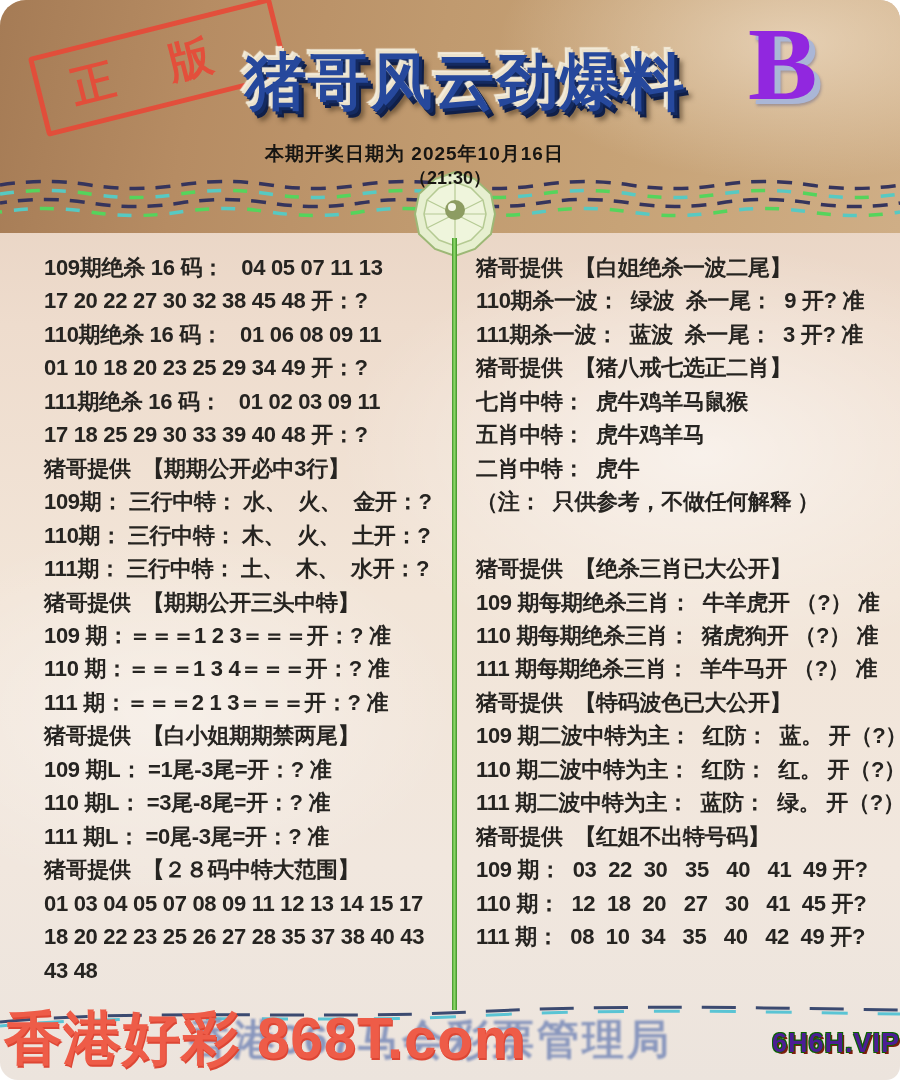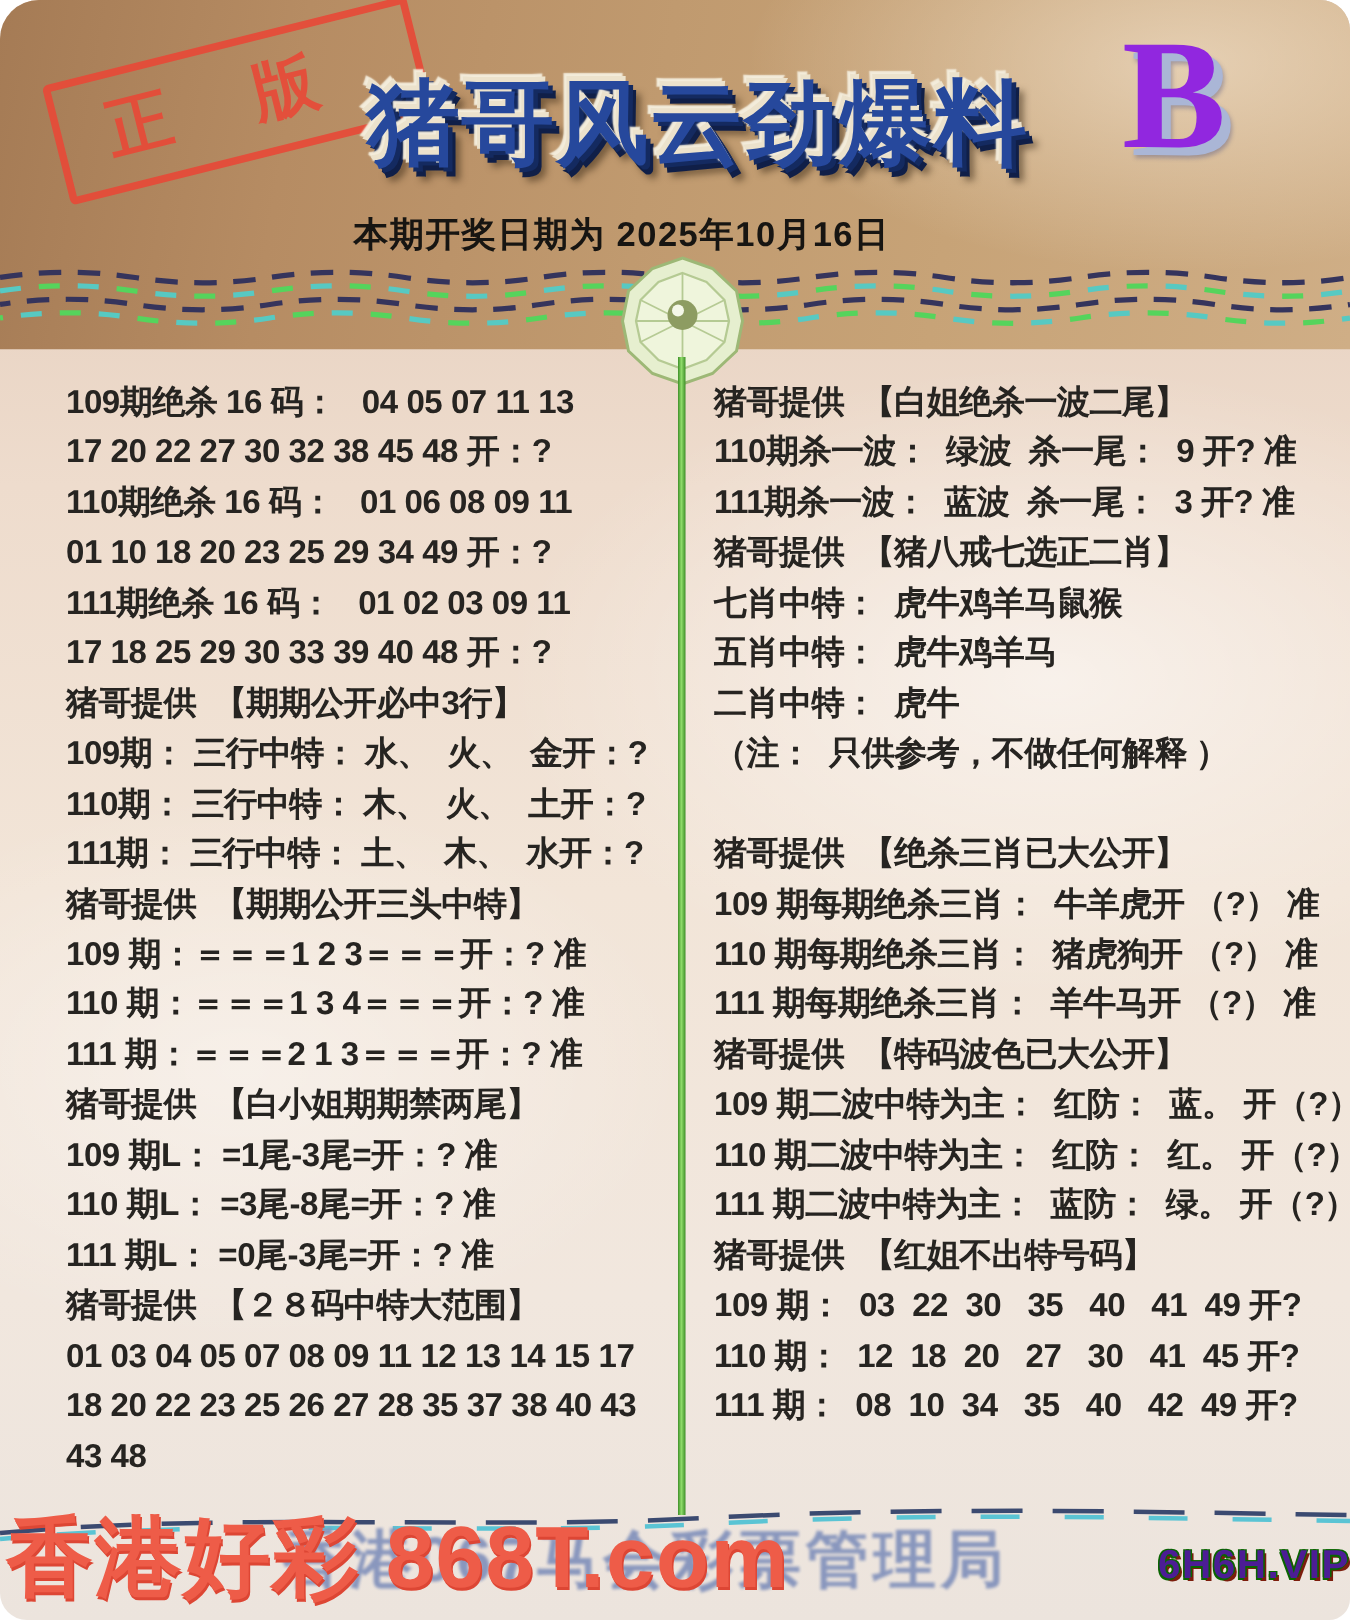--- a/index.html
+++ b/index.html
@@ -40,21 +40,21 @@
                  3px 3px 0 #142a60, 5px 6px 0 #101f48, 8px 9px 5px rgba(55,38,20,.55);
   }
   .edition {
     position:absolute; left:748px; top:12px;
     font-family:"Liberation Serif","DejaVu Serif",serif;
     font-size:104px; font-weight:700; line-height:1; color:#9127df;
     text-shadow:6px 5px 0 #aab6d6, 7px 7px 3px rgba(90,90,130,.45);
   }
   .date-line {
     position:absolute; left:0; top:141px; width:829px; text-align:center;
-    font-size:23px; font-weight:700; color:#171512; letter-spacing:1px;
+    font-size:19px; font-weight:700; color:#171512; letter-spacing:1px;
   }
   .time-line {
     position:absolute; left:0; top:166px; width:900px; text-align:center;
     font-size:18px; font-weight:700; color:#171512;
   }
   .waves { position:absolute; left:0; top:177px; width:900px; height:50px; }
   .bottom-wave { position:absolute; left:0; top:998px; width:900px; height:36px; }
   .seal { position:absolute; left:405px; top:170px; width:100px; height:88px; }
   .vline {
     position:absolute; left:452px; top:238px; width:5px; height:772px;
@@ -117,20 +117,21 @@
   </svg>
 
   <div class="vline"></div>
 
   <div class="stamp">
     <span>正版</span>
   </div>
   <h1 class="title">猪哥风云劲爆料</h1>
   <div class="edition">B</div>
   <div class="date-line">本期开奖日期为  2025年10月16日</div>
+  <div class="time-line">（21:30）</div>
 
   <div class="col left">
     <div class="line">109期绝杀 16 码：   04 05 07 11 13</div>
     <div class="line">17 20 22 27 30 32 38 45 48 开：?</div>
     <div class="line">110期绝杀 16 码：   01 06 08 09 11</div>
     <div class="line">01 10 18 20 23 25 29 34 49 开：?</div>
     <div class="line">111期绝杀 16 码：   01 02 03 09 11</div>
     <div class="line">17 18 25 29 30 33 39 40 48 开：?</div>
     <div class="line">猪哥提供  【期期公开必中3行】</div>
     <div class="line">109期： 三行中特： 水、  火、  金开：?</div>

